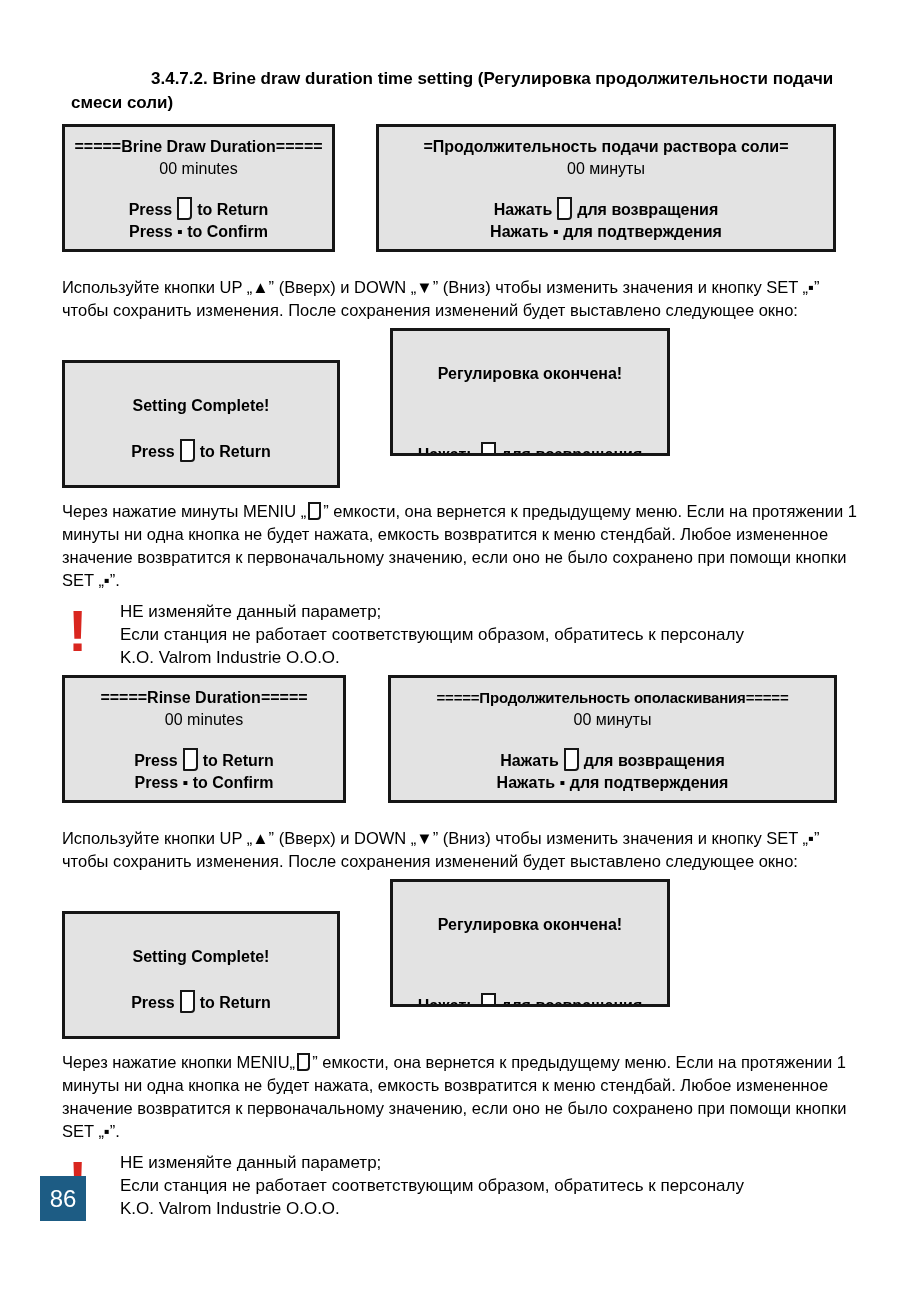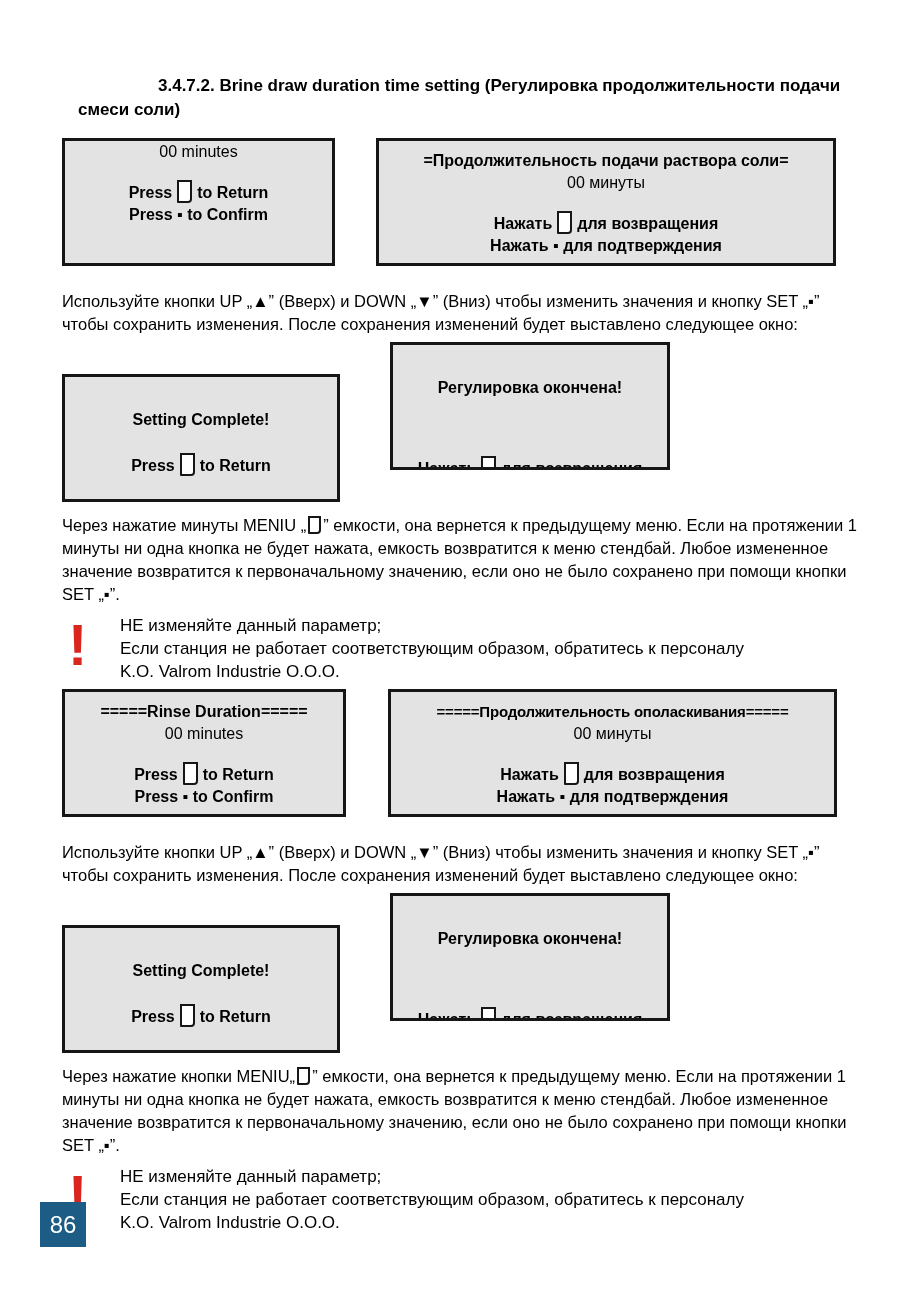--- a/index.html
+++ b/index.html
@@ -4,21 +4,21 @@
 <style>
   html, body { margin:0; padding:0; background:#ffffff; }
   body {
     width:920px; height:1305px; position:relative;
     font-family:"Liberation Sans", sans-serif; color:#000;
     overflow:hidden;
   }
   .content { padding:58px 58px 0 62px; }
 
   h3.heading {
-    margin:16px; font-size:17px; font-weight:700; line-height:24px;
+    margin:9px; font-size:17px; font-weight:700; line-height:24px;
     text-indent:80px;
   }
   h3.heading.second { margin-top:10px; }
 
   .pair { display:flex; margin-top:6px; }
   .lcd {
     box-sizing:border-box; background:#e3e3e3; border:3px solid #161616;
     height:128px; text-align:center; font-weight:700; font-size:16px;
     line-height:22px; display:flex; flex-direction:column; align-items:center;
     overflow:hidden; flex-shrink:0;
@@ -51,34 +51,35 @@
   p.body.tight { margin-top:12px; }
 
   .warning { display:flex; margin-top:6px; min-height:70px; }
   .warn-mark {
     width:52px; flex-shrink:0; color:#d9261f; font-size:58px; font-weight:700;
     line-height:66px; text-align:left; padding-left:6px;
   }
   .warn-text { color:#000000; font-size:17px; line-height:23px; padding-top:2px; }
 
   .page-number {
-    position:absolute; left:40px; top:1202px; width:46px; height:45px;
+    position:absolute; left:40px; top:1176px; width:46px; height:45px;
     background:#1d5c84; color:#ffffff; display:flex; align-items:center;
     justify-content:center; font-size:24px; font-weight:400;
   }
 </style>
 </head>
 <body>
 
 <div class="content">
 
   <h3 class="heading">3.4.7.2.  Brine draw duration time setting (Регулировка продолжительности подачи смеси соли)</h3>
 
   <div class="pair">
     <div class="lcd w-en1">
+      <div class="lcd-title">=====Brine Draw Duration=====</div>
       <div class="lcd-value">00 minutes</div>
       <div class="press-return">
         <span>Press</span><span class="pg-icon"></span><span>to Return</span>
       </div>
       <div>Press  ▪ to Confirm</div>
     </div>
     <div class="lcd w-ru1">
       <div class="lcd-title">=Продолжительность подачи раствора соли=</div>
       <div class="lcd-value">00 минуты</div>
       <div class="press-return">

